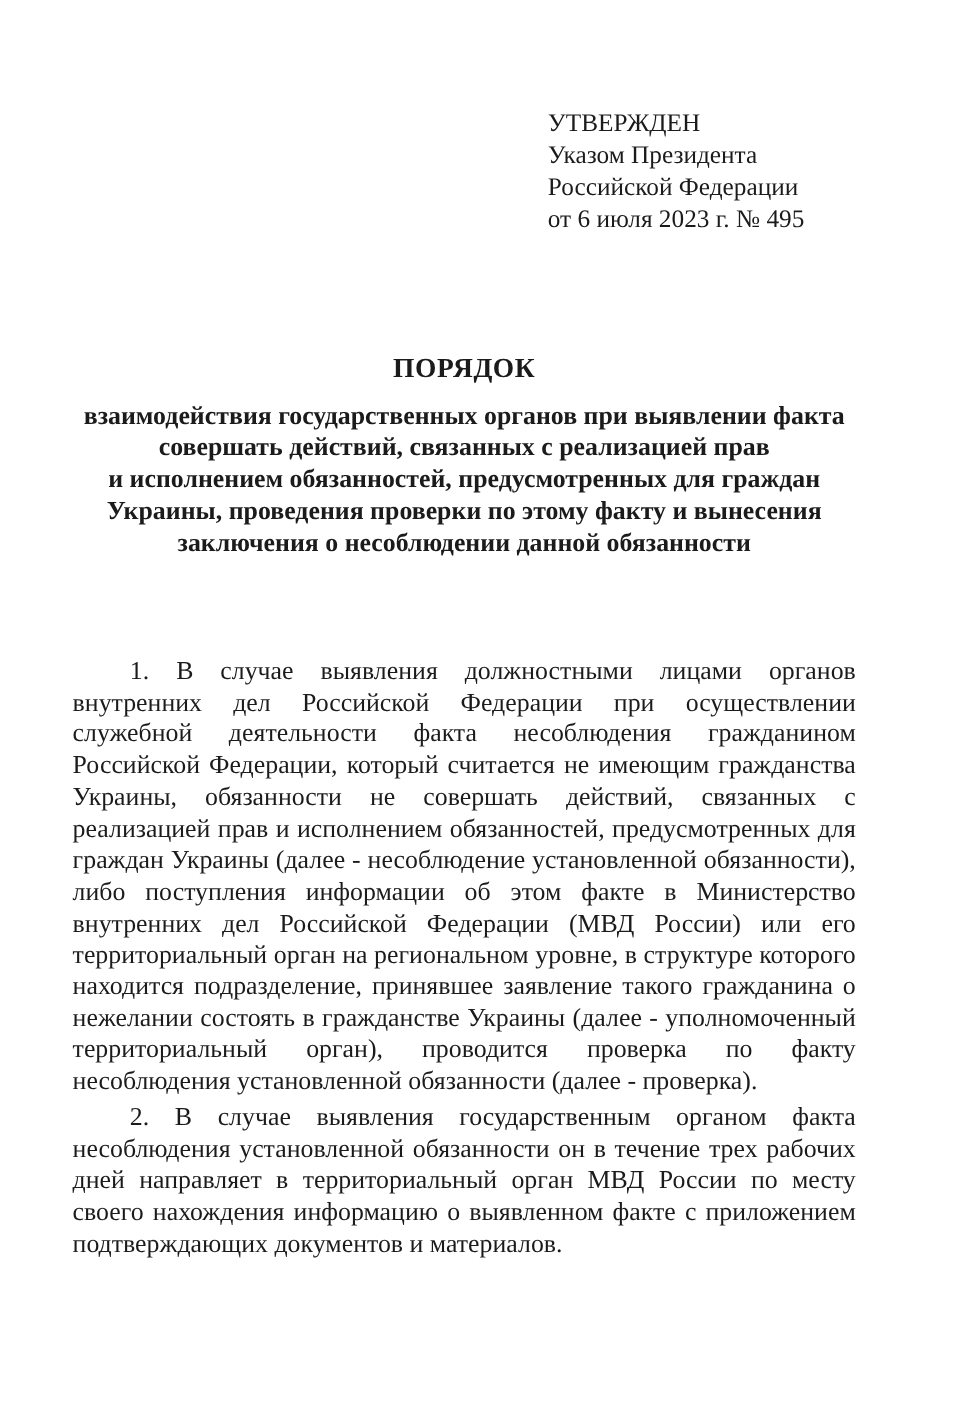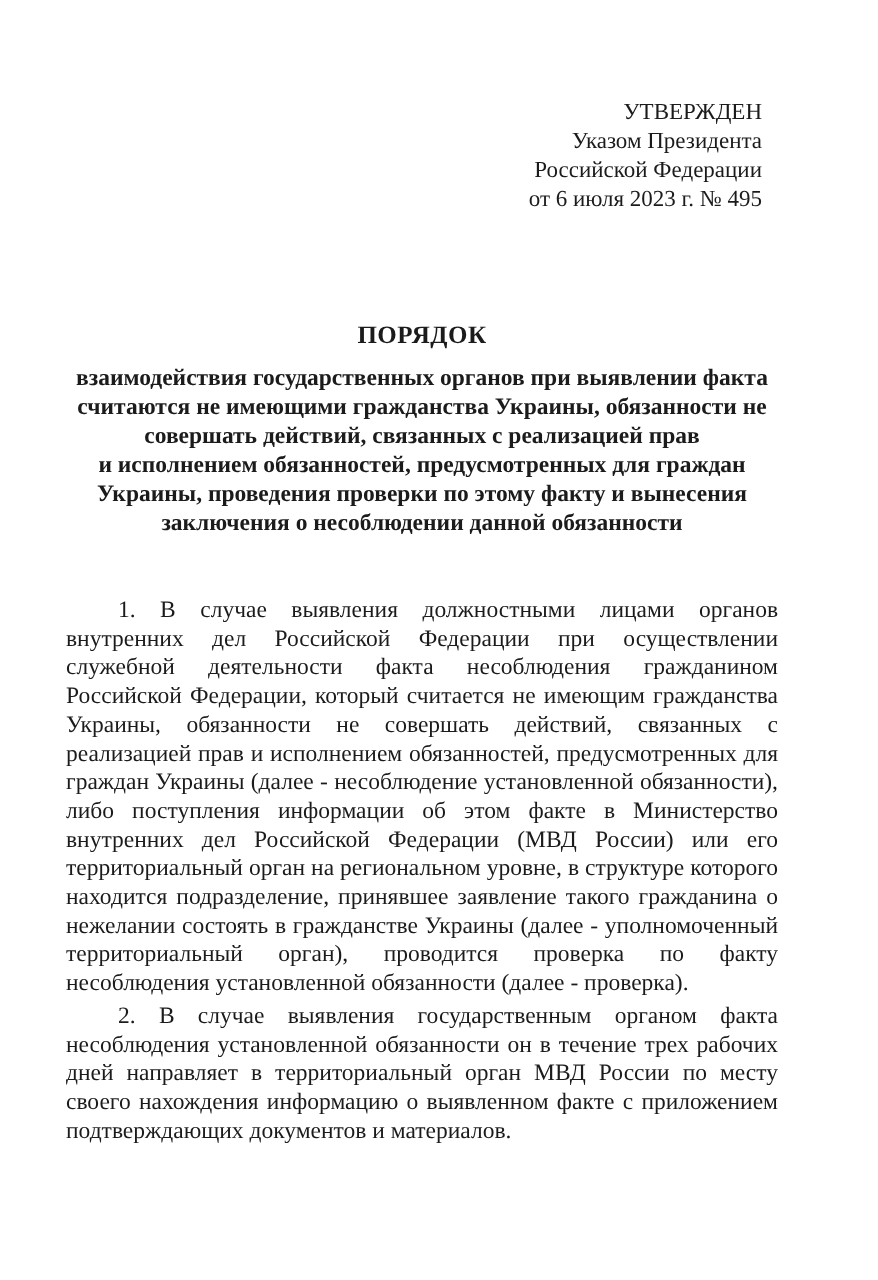--- a/index.html
+++ b/index.html
@@ -16,21 +16,21 @@
     font-family: "Liberation Serif", "DejaVu Serif", serif;
     overflow: hidden;
   }
   .approval {
     position: absolute;
     top: 97px;
     left: 498px;
     width: 264px;
     font-size: 23px;
     line-height: 29px;
-    text-align: right;
+    text-align: left;
     white-space: nowrap;
   }
   .doc-title {
     position: absolute;
     top: 322px;
     left: 62px;
     width: 720px;
     text-align: center;
     font-weight: 700;
     font-size: 25px;
@@ -71,21 +71,20 @@
       <div>УТВЕРЖДЕН</div>
       <div>Указом Президента</div>
       <div>Российской Федерации</div>
       <div>от 6 июля 2023 г. № 495</div>
     </div>
 
   <div class="doc-title">ПОРЯДОК</div>
 
   <div class="subtitle">
       <div>взаимодействия государственных органов при выявлении факта</div>
-      <div>считаются не имеющими гражданства Украины, обязанности не</div>
       <div>совершать действий, связанных с реализацией прав</div>
       <div>и исполнением обязанностей, предусмотренных для граждан</div>
       <div>Украины, проведения проверки по этому факту и вынесения</div>
       <div>заключения о несоблюдении данной обязанности</div>
     </div>
 
   <div class="body-text">
     <p>1. В случае выявления должностными лицами органов внутренних дел Российской Федерации при осуществлении служебной деятельности факта несоблюдения гражданином Российской Федерации, который считается не имеющим гражданства Украины, обязанности не совершать действий, связанных с реализацией прав и исполнением обязанностей, предусмотренных для граждан Украины (далее - несоблюдение установленной обязанности), либо поступления информации об этом факте в Министерство внутренних дел Российской Федерации (МВД России) или его территориальный орган на региональном уровне, в структуре которого находится подразделение, принявшее заявление такого гражданина о нежелании состоять в гражданстве Украины (далее - уполномоченный территориальный орган), проводится проверка по факту несоблюдения установленной обязанности (далее - проверка).</p>
     <p>2. В случае выявления государственным органом факта несоблюдения установленной обязанности он в течение трех рабочих дней направляет в территориальный орган МВД России по месту своего нахождения информацию о выявленном факте с приложением подтверждающих документов и материалов.</p>
   </div>

